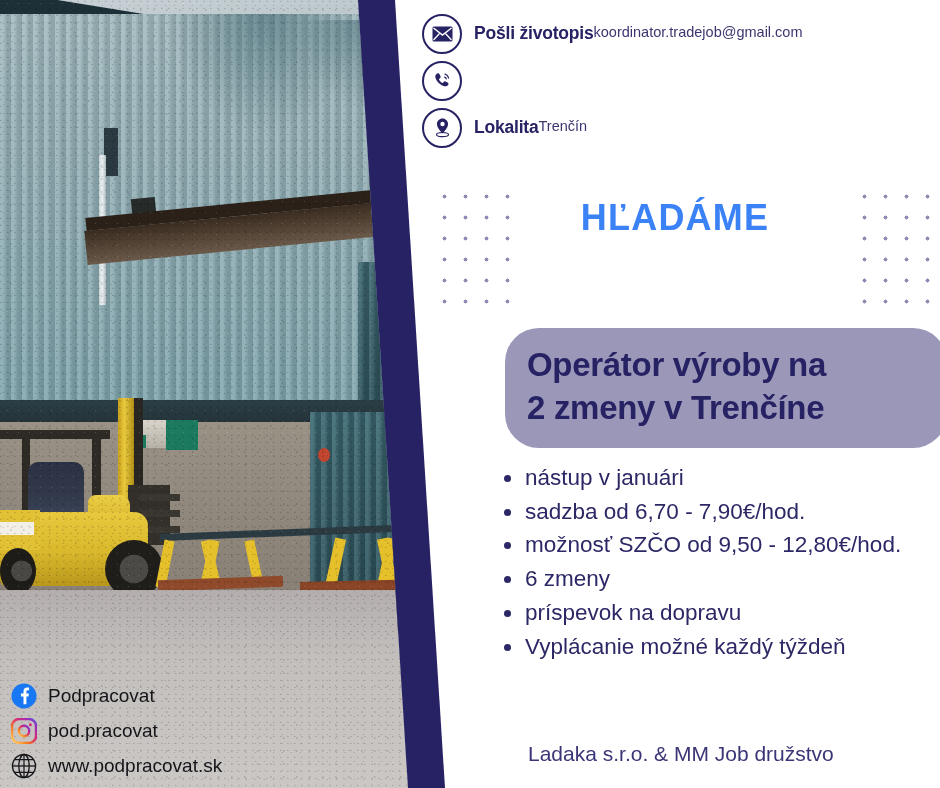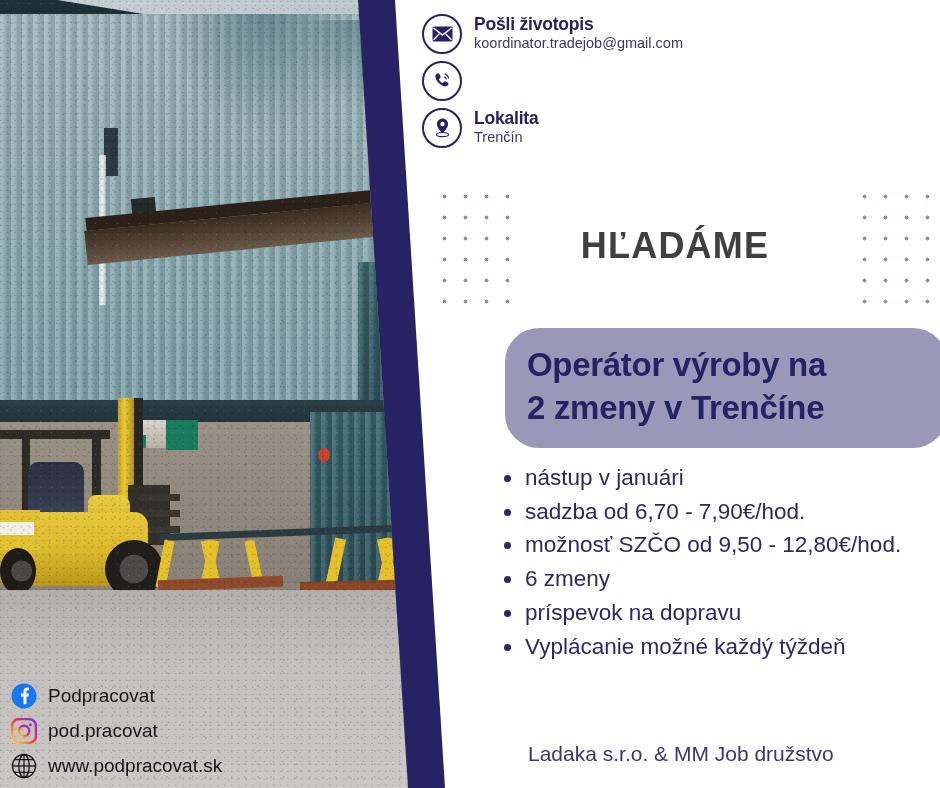--- a/index.html
+++ b/index.html
@@ -148,35 +148,35 @@
 
   
   #content{ position:absolute; left:400px; top:0; width:540px; height:788px; }
 
   
   #contact-list{ position:absolute; left:22px; top:10px; width:500px; }
   .contact-row{ display:flex; align-items:center; gap:12px; height:47px; }
   .c-icon{ width:40px; height:40px; flex:0 0 40px; border:2px solid #262263;
         border-radius:50%; display:flex; align-items:center; justify-content:center; }
   .c-icon svg{ display:block; }
-  .c-text{ display:flex; flex-direction:column; justify-content:center; }
+  .c-text{ display:flex; flex-direction:row; justify-content:center; }
   .c-title{ font-size:17.5px; font-weight:bold; color:#262263; line-height:1.12; letter-spacing:-.2px;}
   .c-val{ font-size:14.5px; color:#3b3670; line-height:1.18; }
 
   
   .dots{ position:absolute; width:84px; height:124px;
         background-image: radial-gradient(#8f8cb4 1.9px, transparent 2.1px);
         background-size:21px 21px; background-position:2px 4px; }
   #dots-left{ left:32px; top:182px; }
   #dots-right{ left:452px; top:182px; }
 
   
   #headline{ position:absolute; left:60px; top:192px; width:430px; text-align:center;
-        color:#404040; font-weight:bold; font-size:36px; line-height:1.42;
-        letter-spacing:1.2px;margin-top:28px; }
+        color:#3b82f6; font-weight:bold; font-size:36px; line-height:1.42;
+        letter-spacing:1.2px; }
   #headline div{ white-space:nowrap; }
 
   
   #job-banner{ position:absolute; left:58px; top:328px; width:442px; min-height:120px;
         background:#9a97b8; border-radius:34px;
         padding:16px 22px 18px 22px;
         display:flex; flex-direction:column; justify-content:center;margin-left:47px; }
   #job-banner div{ color:#262263; font-weight:bold; font-size:33px; line-height:1.30;
         letter-spacing:-.3px; white-space:nowrap; }
 

